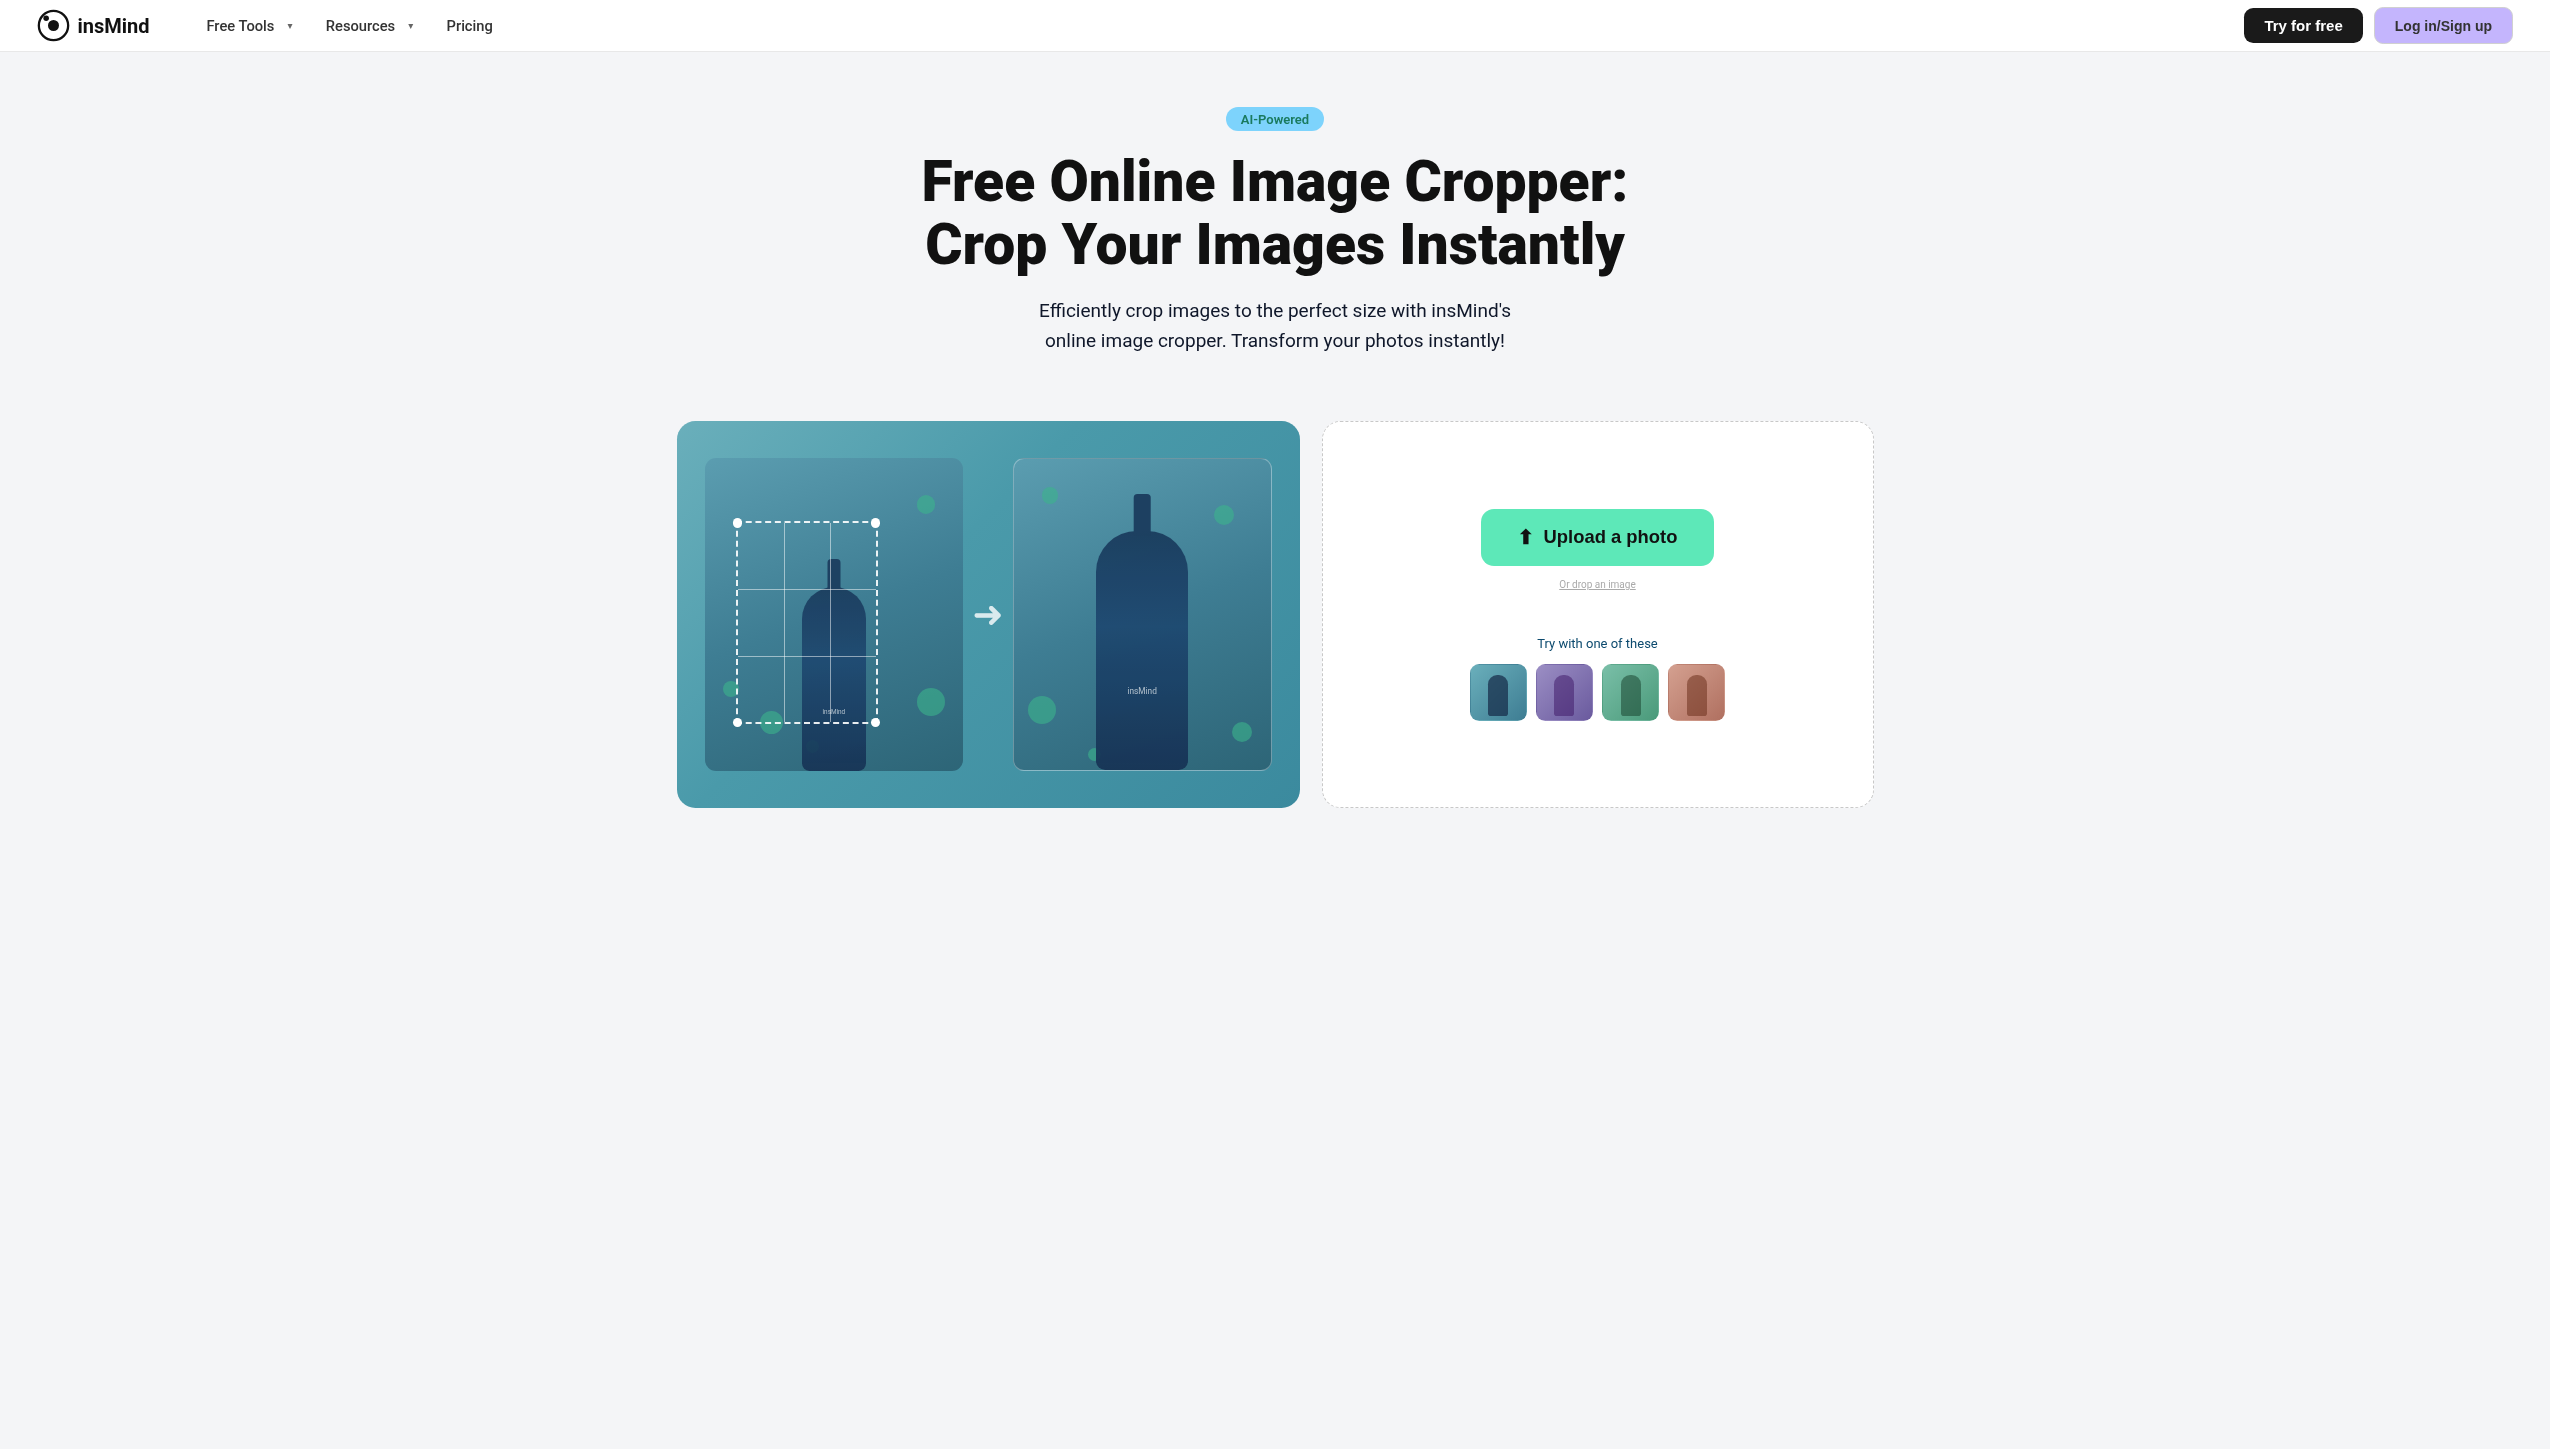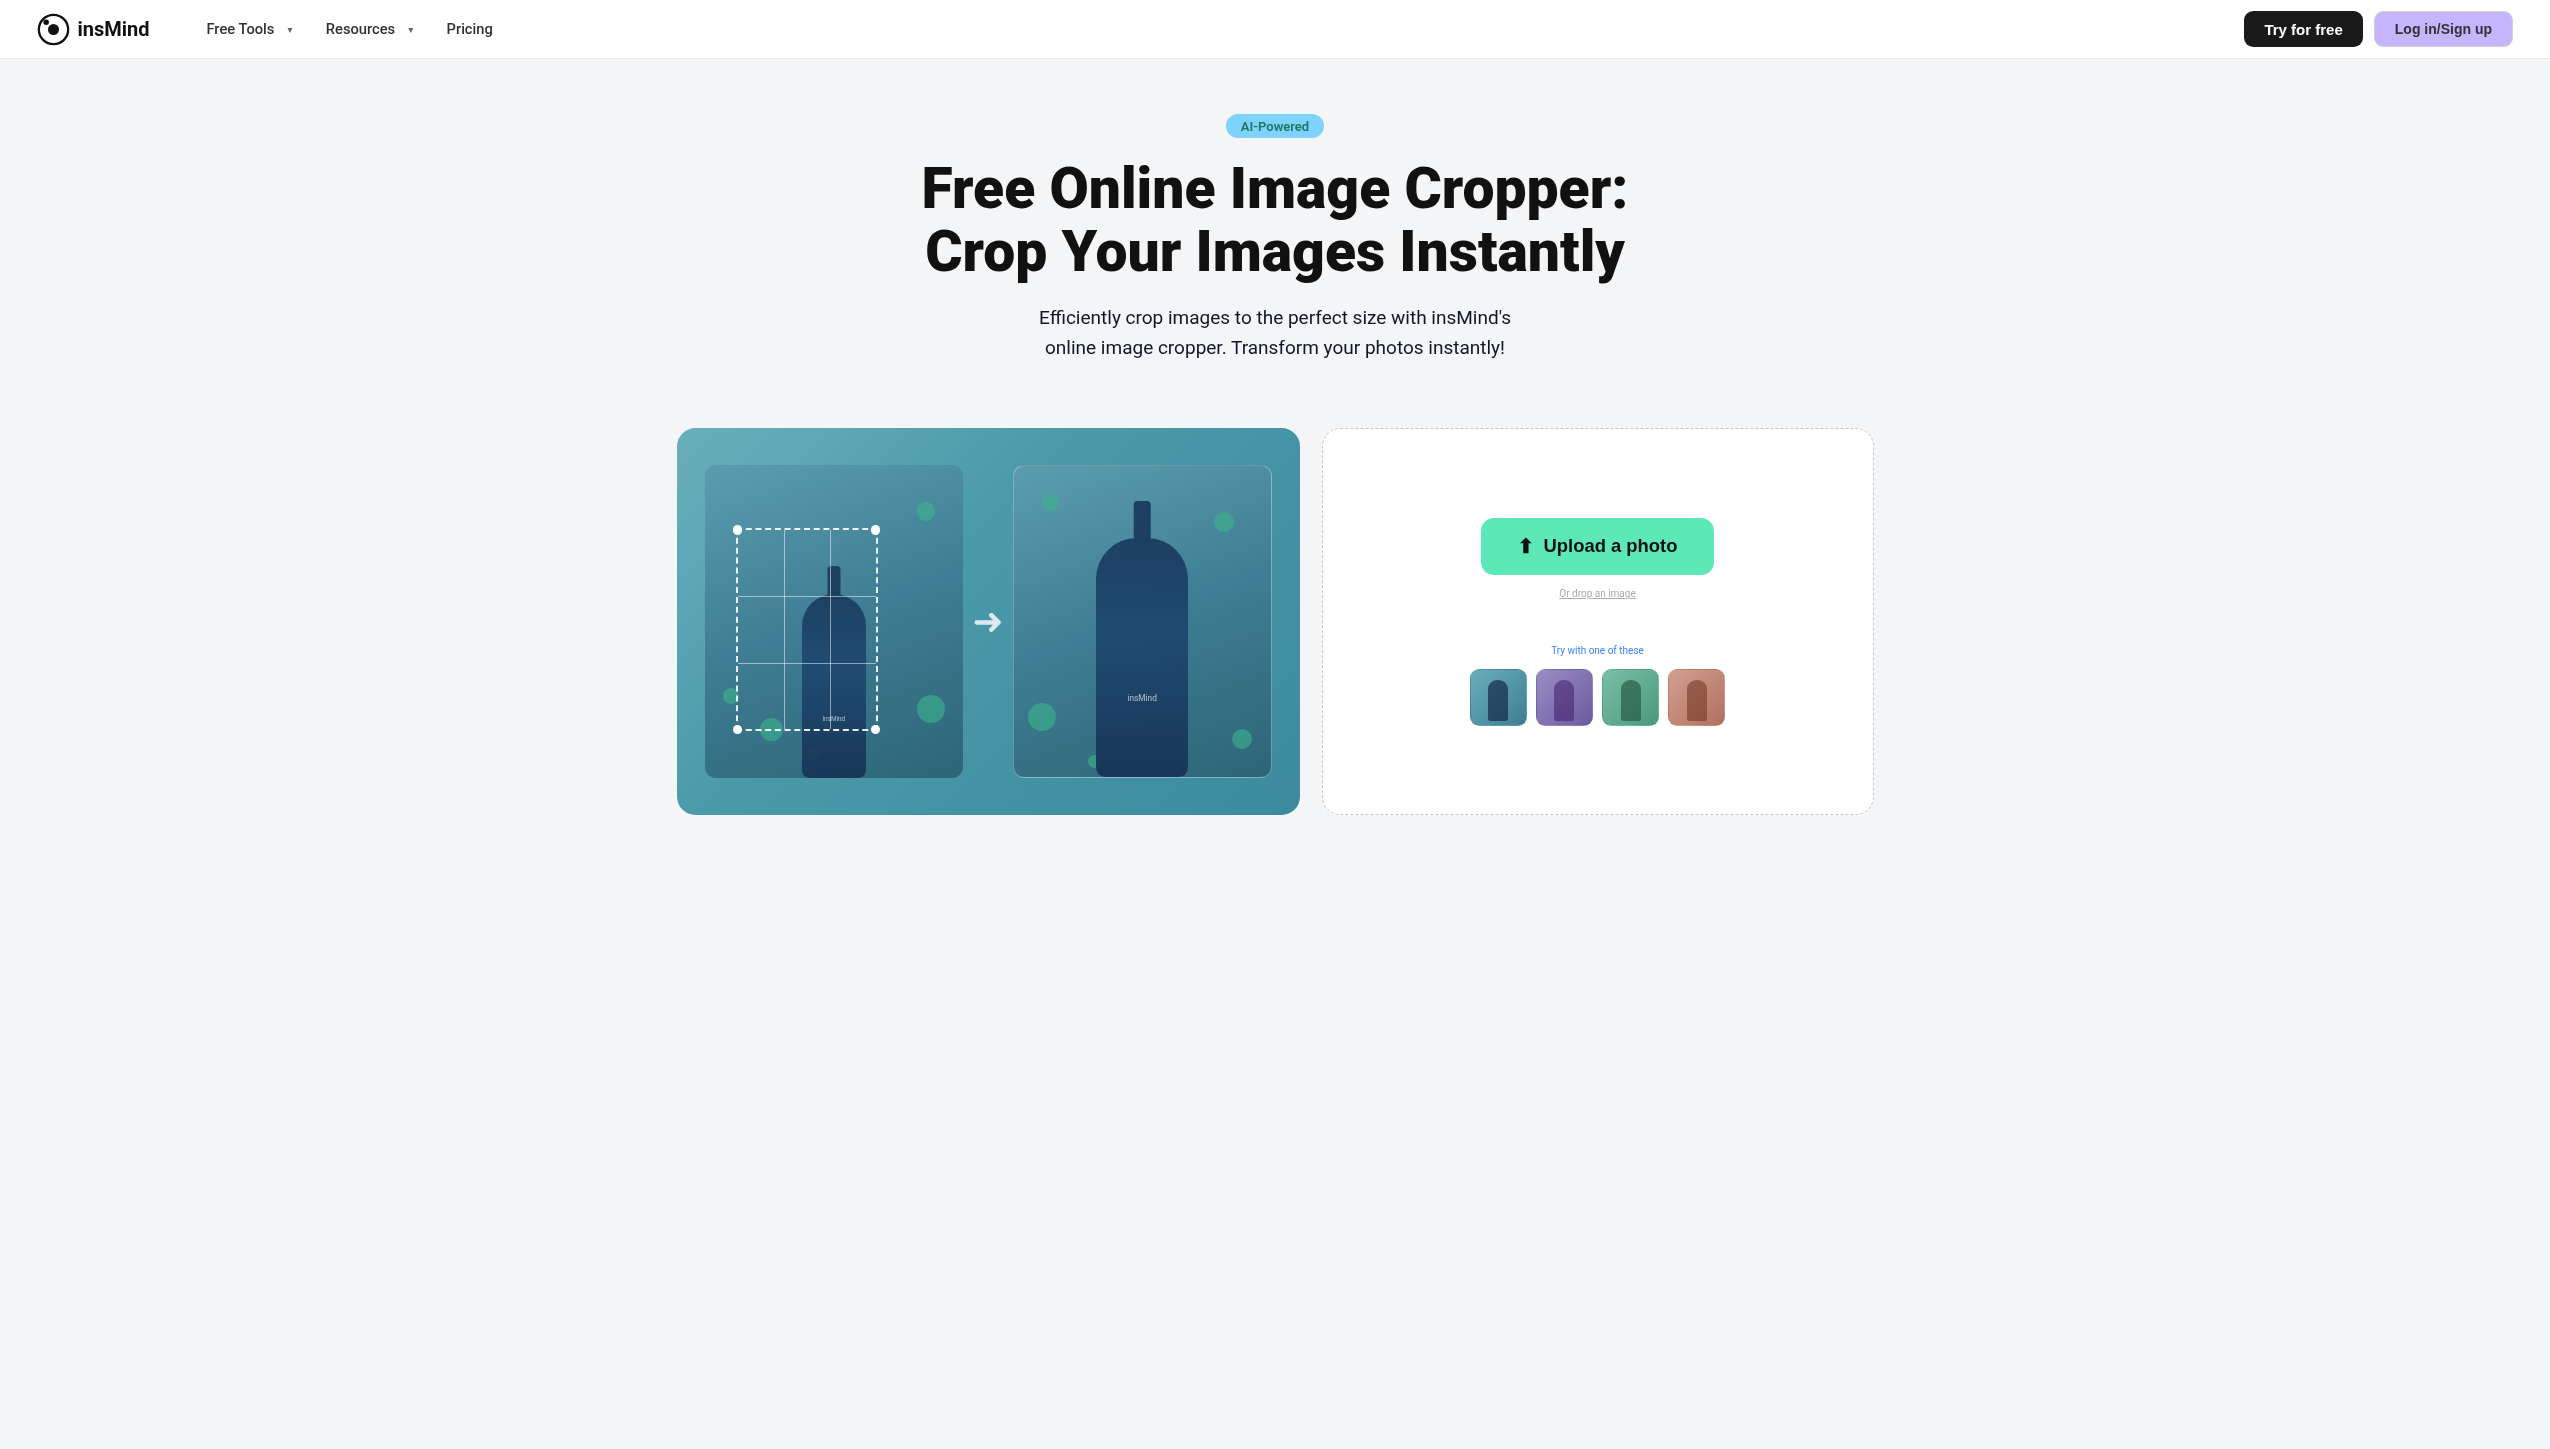--- a/index.html
+++ b/index.html
@@ -5,21 +5,21 @@
     * { margin: 0; padding: 0; box-sizing: border-box; }
     body { font-family: -apple-system, BlinkMacSystemFont, 'Segoe UI', Roboto, sans-serif; background: #f4f5f7; min-height: 100vh; }
 
     
     .navbar {
       background: #fff;
       border-bottom: 0.9px solid #e8e8e8;
       display: flex;
       align-items: center;
       padding: 3px 37px;
-      height: 59px;
+      height: 52px;
       position: sticky;
       top: 0;
       z-index: 100;
     }
     .navbar-logo {
       display: flex;
       align-items: center;
       gap: 7.4px;
       font-size: 20px;
       font-weight: 700;
@@ -296,22 +296,22 @@
     .upload-arrow {
       font-size: 20px;
     }
     .drop-text {
       font-size: 10px;
       color: #aaa;
       margin-bottom: 46px;
       text-decoration: underline;
     }
     .try-samples-label {
-      font-size: 10px;
-      color: #3b82f6;
+      font-size: 13px;
+      color: #0c4a6e;
       margin-bottom: 13px;
     }
     .sample-thumbs {
       display: flex;
       gap: 9.2px;
     }
     .sample-thumb {
       width: 57px;
       height: 57px;
       border-radius: 9.2px;

